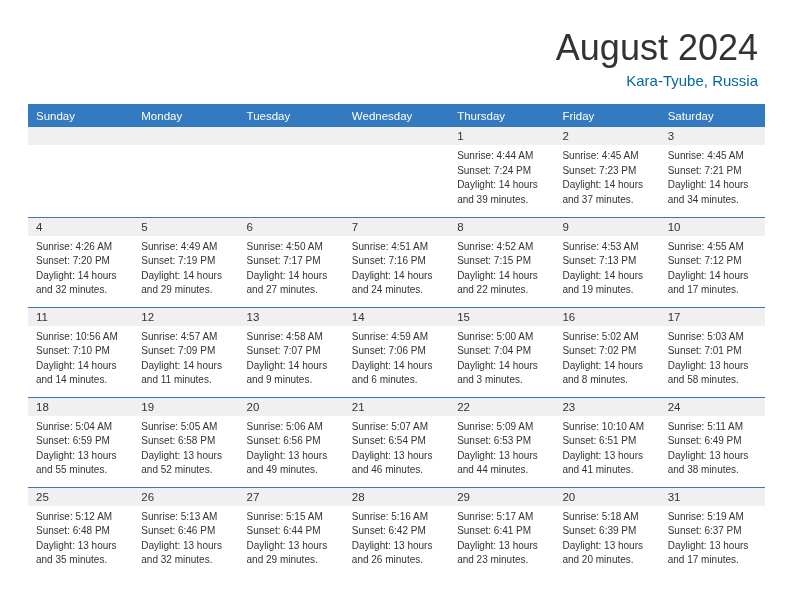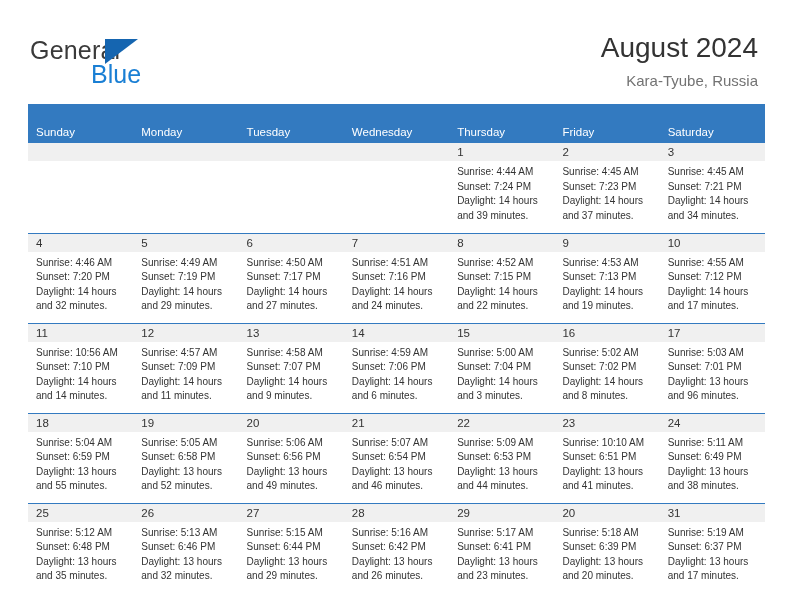--- a/index.html
+++ b/index.html
@@ -50,29 +50,29 @@
     color: #1a7fd4;
     line-height: 28px;
   }
 
   .title-block {
     position: absolute;
     right: 34px; top: 30px;
     text-align: right;
   }
   .cal-title {
-    font-size: 28px;
+    font-size: 36px;
     color: #333333;
     line-height: 36px;
     white-space: nowrap;
     margin-left: 10px;
   }
   .cal-subtitle {
     font-size: 15px;
-    color: #737373;
+    color: #0369a1;
     line-height: 22px;
     margin-top: 4px;
     white-space: nowrap;
   }
 
   
   .calendar {
     position: absolute;
     left: 28px; top: 104px;
     width: 737px;
@@ -81,21 +81,21 @@
     width: 100%;
     border-collapse: collapse;
     table-layout: fixed;
   }
   table.cal th {
     background: #337ac0;
     color: #ffffff;
     font-size: 11.5px;
     font-weight: normal;
     text-align: left;
-    padding: 22px 0 5px 8px;
+    padding: 6px 0 5px 8px;
     height: 22px;
     border: none;
   }
   table.cal td {
     vertical-align: top;
     padding: 0;
     border: none;
     border-top: 1.6px solid #337ac0;
     height: 90px;
     background: #ffffff;
@@ -122,25 +122,20 @@
   }
   .cell-body div { white-space: nowrap; }
 </style>
 </head>
 <body>
 
 <div class="page">
 
   <div class="header">
 
-    <div class="logo">
-      <span class="logo-general">General</span>
-      <span class="logo-triangle"></span>
-      <span class="logo-blue">Blue</span>
-    </div>
 
     <div class="title-block">
       <div class="cal-title">August 2024</div>
       <div class="cal-subtitle">Kara-Tyube, Russia</div>
     </div>
 
   </div>
 
   <div class="calendar">
     <table class="cal">
@@ -198,21 +193,21 @@
                 <div>Sunset: 7:21 PM</div>
                 <div>Daylight: 14 hours</div>
                 <div>and 34 minutes.</div>
               </div>
             </td>
           </tr>
           <tr class="week">
             <td class="day-cell">
               <div class="daynum-band">4</div>
               <div class="cell-body">
-                <div>Sunrise: 4:46 AM</div>
+                <div>Sunrise: 4:26 AM</div>
                 <div>Sunset: 7:20 PM</div>
                 <div>Daylight: 14 hours</div>
                 <div>and 32 minutes.</div>
               </div>
             </td>
             <td class="day-cell">
               <div class="daynum-band">5</div>
               <div class="cell-body">
                 <div>Sunrise: 4:49 AM</div>
                 <div>Sunset: 7:19 PM</div>
@@ -320,21 +315,21 @@
                 <div>Daylight: 14 hours</div>
                 <div>and 8 minutes.</div>
               </div>
             </td>
             <td class="day-cell">
               <div class="daynum-band">17</div>
               <div class="cell-body">
                 <div>Sunrise: 5:03 AM</div>
                 <div>Sunset: 7:01 PM</div>
                 <div>Daylight: 13 hours</div>
-                <div>and 96 minutes.</div>
+                <div>and 58 minutes.</div>
               </div>
             </td>
           </tr>
           <tr class="week">
             <td class="day-cell">
               <div class="daynum-band">18</div>
               <div class="cell-body">
                 <div>Sunrise: 5:04 AM</div>
                 <div>Sunset: 6:59 PM</div>
                 <div>Daylight: 13 hours</div>

